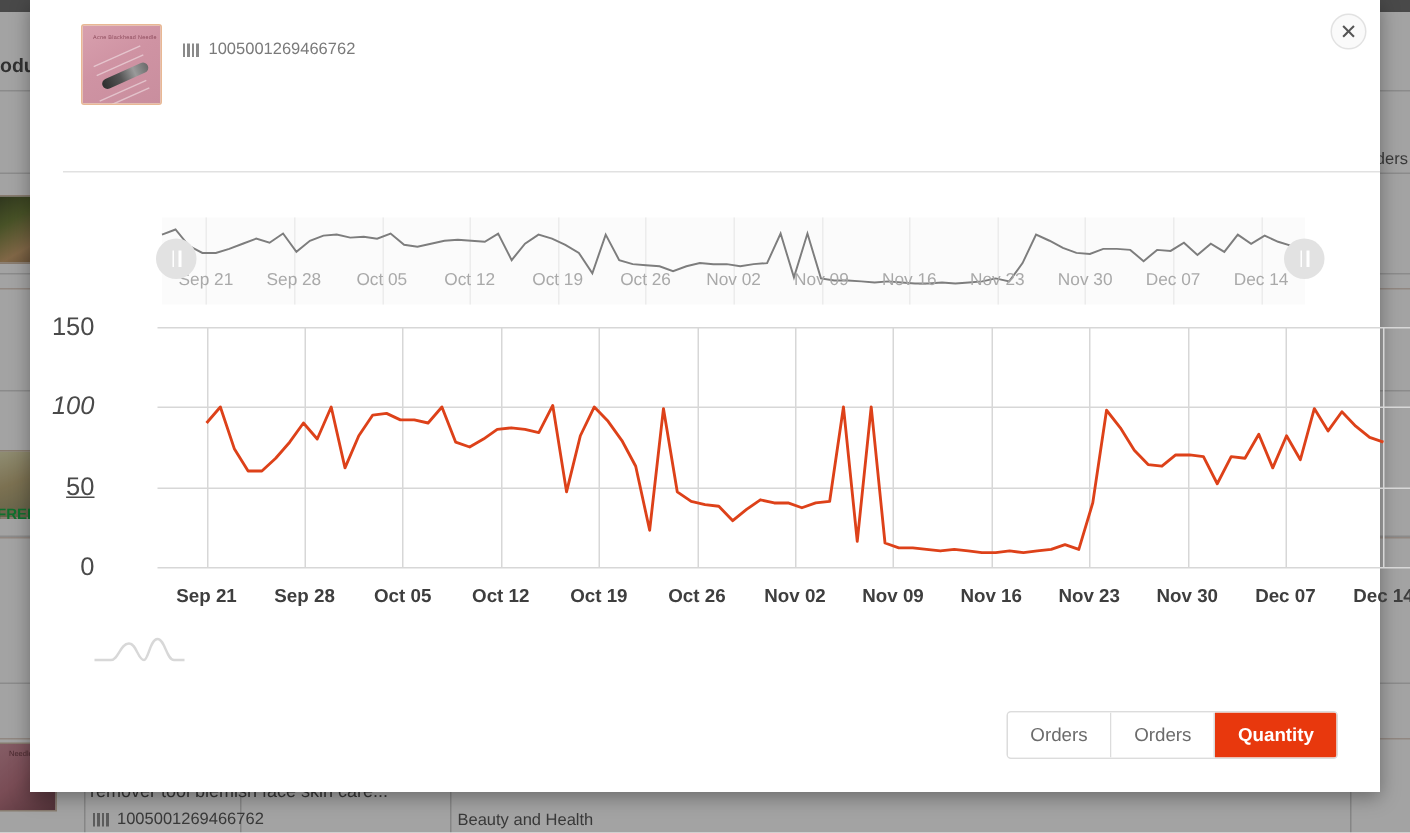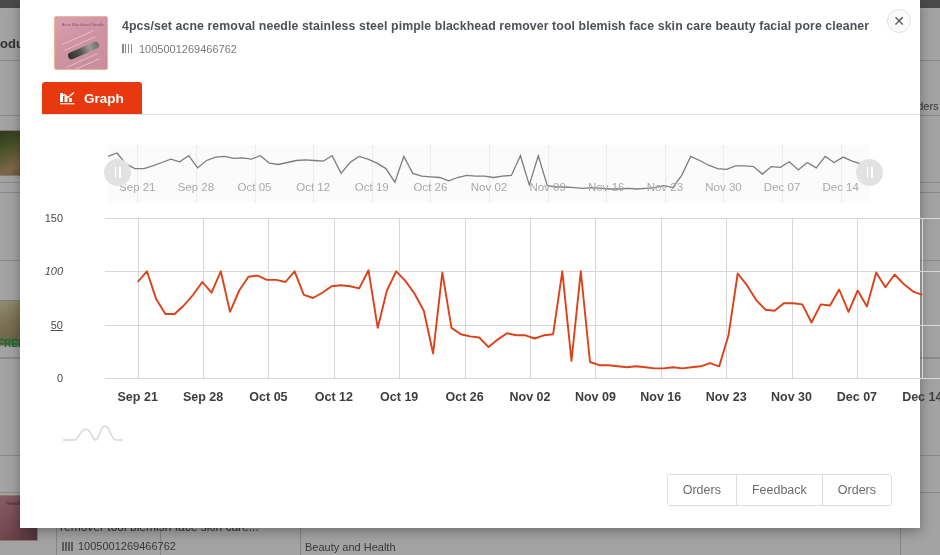--- a/index.html
+++ b/index.html
@@ -169,21 +169,21 @@
   }
   .nav-handle.left { left: 32px; }
   .nav-handle.right { right: 19px; }
   .nav-handle i {
     display: block; width: 1.5px; height: 11px; background: #fff; margin: 0 1.5px;
   }
 
   .plot { position: absolute; left: 52px; top: 103px; width: 830px; height: 160px; }
   .y-lab {
     position: absolute; right: 100%; margin-right: 9px;
-    font-size: 11px; color: #4a4a4a; transform: translateY(-50%);
+    font-size: 17px; color: #4a4a4a; transform: translateY(-50%);
     white-space: nowrap;
   }
   .h-grid { position: absolute; left: 33px; width: 850px; height: 1px; background: #d7d7d7; }
   .v-grid { position: absolute; top: 0; width: 1px; height: 160px; background: #d7d7d7; }
   .x-lab {
     position: absolute; top: 172px; font-size: 12.5px; color: #3e3e3e;
     transform: translateX(-50%); white-space: nowrap; font-weight: bold;
   }
   .credit-curve { position: absolute; left: -10px; top: 204px; }
 
@@ -247,41 +247,28 @@
   <div class="modal-head">
     <div class="prod-thumb">
       <div class="thumb-cap">Acne Blackhead Needle</div>
       <div class="streak s1"></div>
       <div class="streak s2"></div>
       <div class="streak s3"></div>
       <div class="streak s4"></div>
       <div class="tool"></div>
     </div>
     <div class="head-text">
-      <div class="prod-title">4pcs/set acne removal needle stainless steel pimple blackhead remover tool blemish face skin care beauty facial pore cleaner</div>
       <div class="prod-id">
         <span class="barcode-glyph"></span>
         <span>1005001269466762</span>
       </div>
     </div>
   </div>
 
   <div class="tabbar">
-    <div class="tab active">
-      <span class="tab-ico">
-        <svg width="15" height="13" viewBox="0 0 15 13">
-          <rect x="0" y="1" width="3" height="9" fill="#ffffff"></rect>
-          <rect x="4.5" y="4" width="3" height="6" fill="#ffffff"></rect>
-          <rect x="9" y="6" width="3" height="4" fill="#ffffff"></rect>
-          <polyline points="0.5,5 4.5,2.5 8,5.5 14,0.5" fill="none" stroke="#ffffff" stroke-width="1.3"></polyline>
-          <rect x="0" y="11.2" width="14.5" height="1.1" fill="#ffffff"></rect>
-        </svg>
-      </span>
-      <span>Graph</span>
-    </div>
   </div>
 
   <div class="chart-wrap">
 
     <div class="navigator">
       <div class="nav-band"></div>
       <div id="nav-ticks">
           <div class="nav-tick" style="left: 65.3077px;"></div>
           <div class="nav-tick" style="left: 123.923px;"></div>
           <div class="nav-tick" style="left: 182.538px;"></div>
@@ -372,16 +359,16 @@
         </div>
 
       <svg class="credit-curve" width="62" height="22" viewBox="0 0 62 22">
         <path d="M1 18 L12 18 C17 18 18 7 24 7 C29 7 30 18 34 18 C37 18 38 4 43 4 C48 4 49 18 54 18 L61 18" fill="none" stroke="#d8d8d8" stroke-width="1.6"></path>
       </svg>
     </div>
   </div>
 
   <div class="footer">
     <div class="fbtn">Orders</div>
-    <div class="fbtn">Feedback</div>
     <div class="fbtn">Orders</div>
+    <div class="fbtn active">Quantity</div>
   </div>
 </div>
 
 </body></html>

